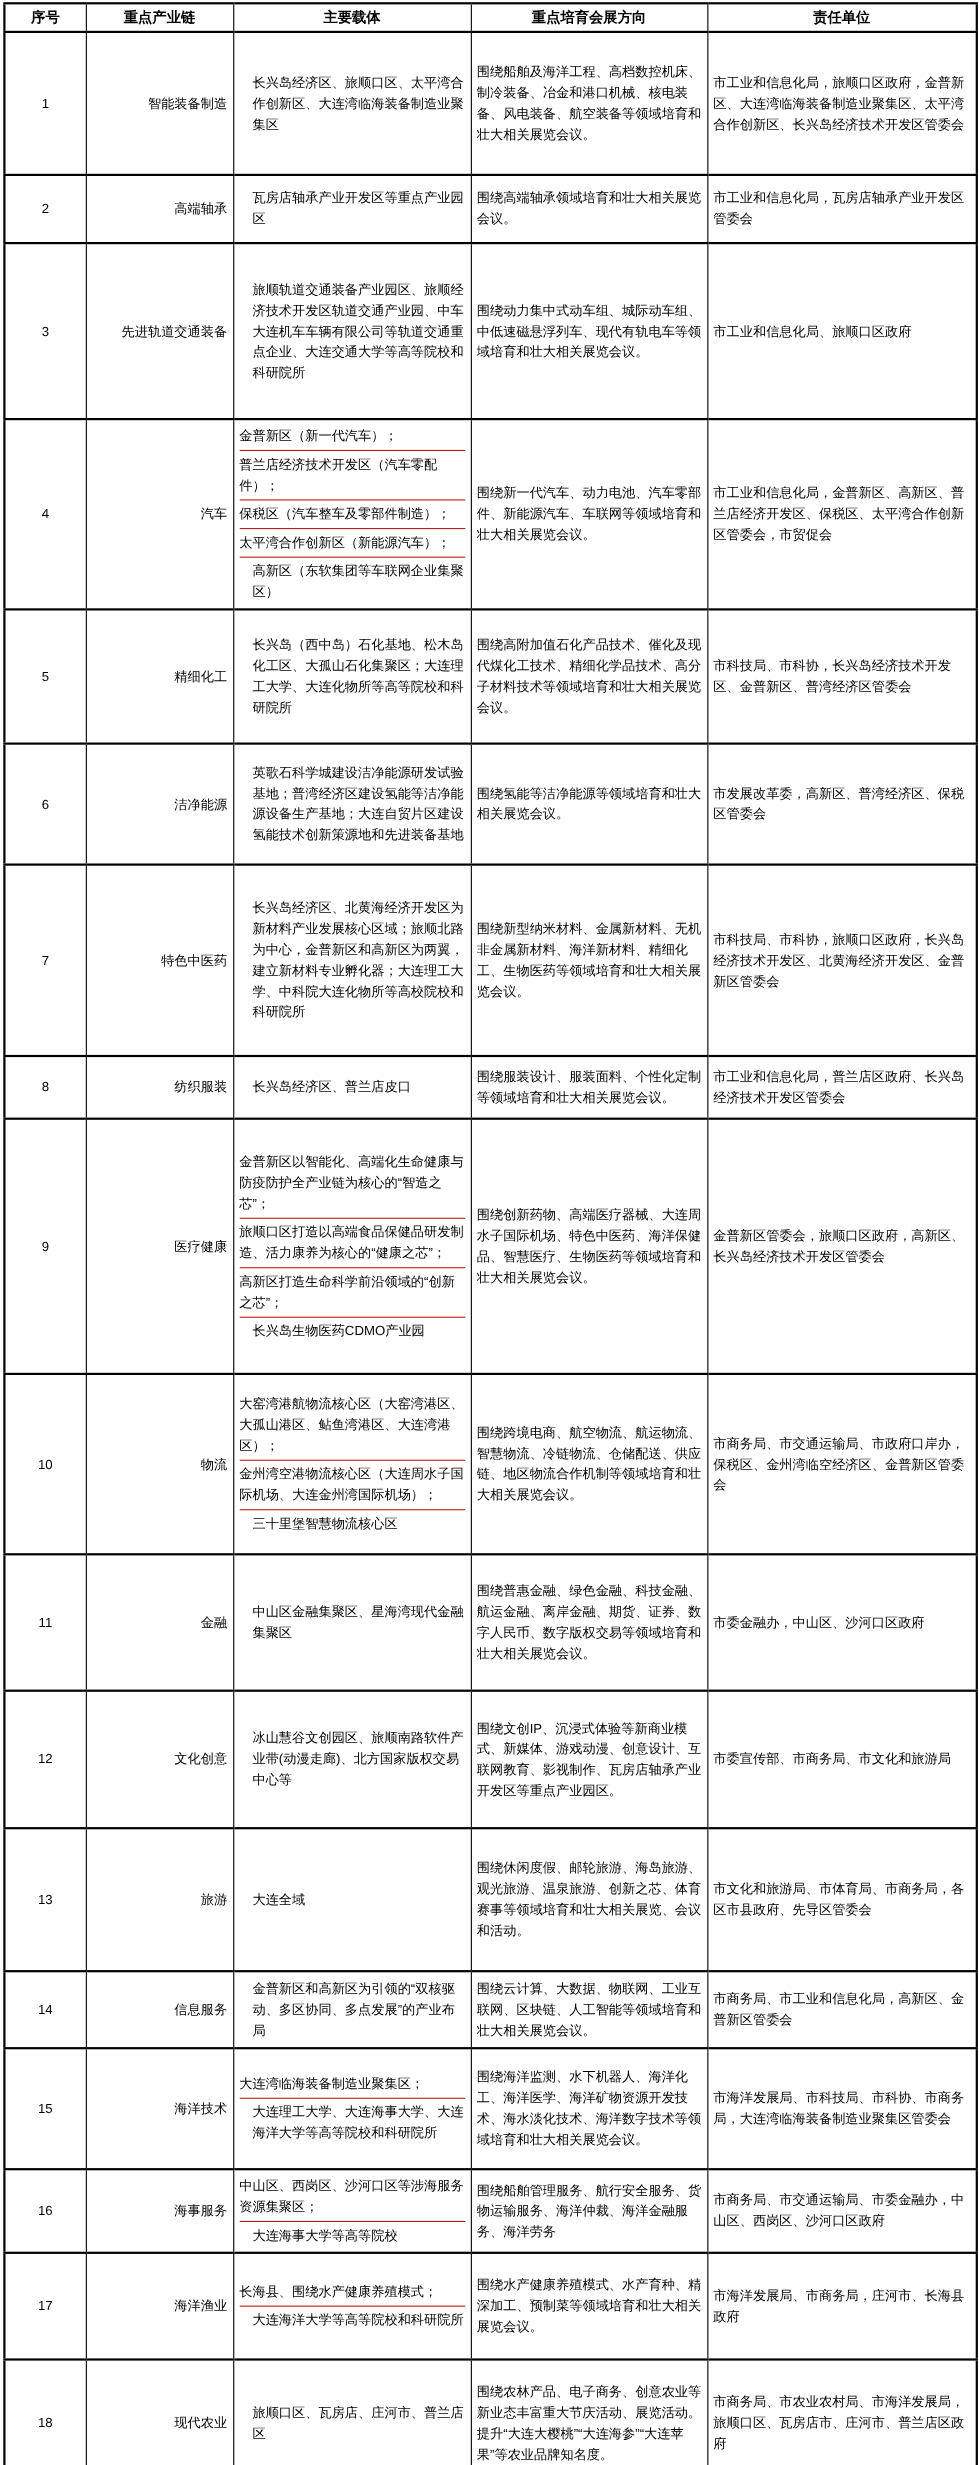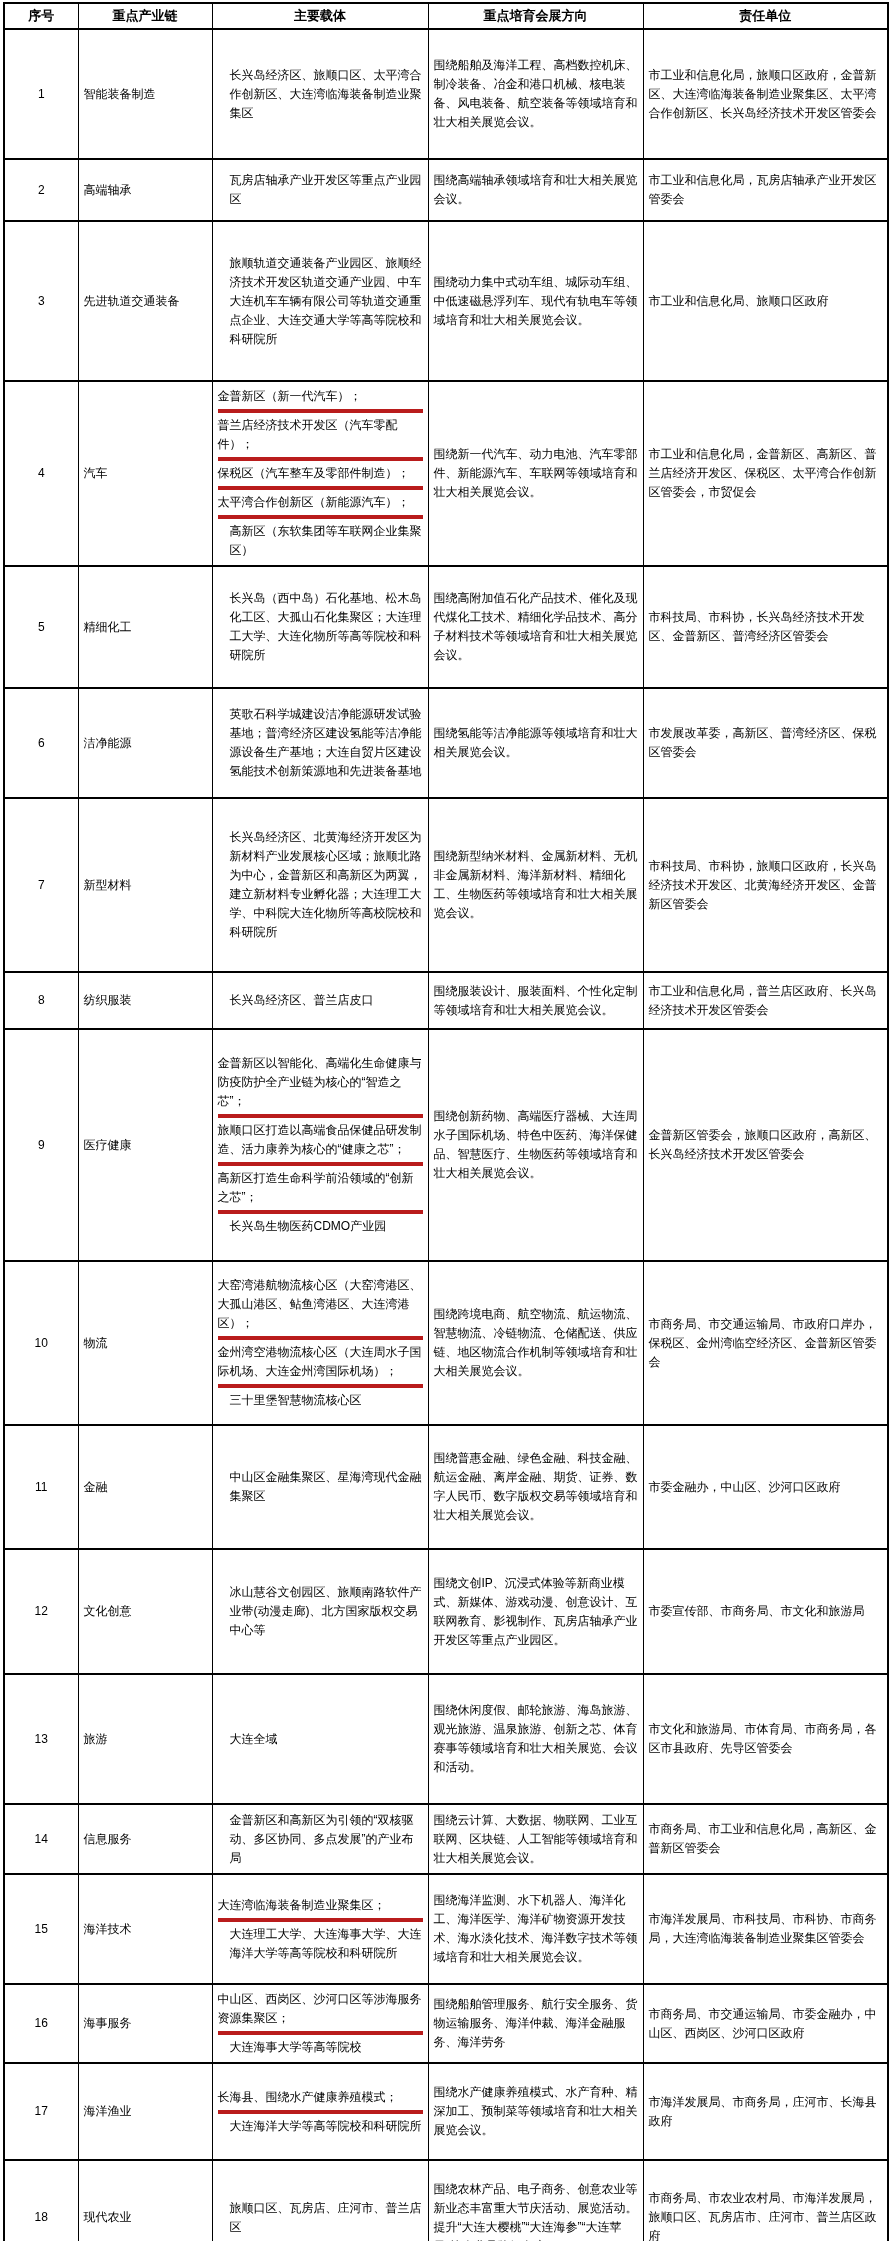--- a/index.html
+++ b/index.html
@@ -33,23 +33,23 @@
     border-top:2px solid #000;
     border-bottom:2px solid #000;
     font-size:12px;
     line-height:19px;
     vertical-align:middle;
     padding:2px 5px;
     word-break:break-all;
     overflow:hidden;
   }
   td.cell-no { text-align:center; font-size:13px; font-family:"Liberation Sans","DejaVu Sans",sans-serif; }
-  td.cell-chain { text-align:left;margin-top:16px; }
+  td.cell-chain { text-align:right;margin-top:16px; }
   td.cell-carriers { padding:0 5px; }
-  .carrier-item { padding:3px 0; border-bottom:4px solid #b91c1c; }
+  .carrier-item { padding:3px 0; border-bottom:1px solid #b91c1c; }
   .carrier-item:last-child { border-bottom:none;margin-left:12px; }
 </style>
 </head>
 <body>
 
 <div class="tbl-wrap">
   <table class="industry">
     <colgroup>
       <col class="c-no">
         <col class="c-chain">
@@ -120,21 +120,21 @@
           <td class="cell-no">6</td>
           <td class="cell-chain">洁净能源</td>
           <td class="cell-carriers">
             <div class="carrier-item">英歌石科学城建设洁净能源研发试验基地；普湾经济区建设氢能等洁净能源设备生产基地；大连自贸片区建设氢能技术创新策源地和先进装备基地</div>
           </td>
           <td class="cell-direction">围绕氢能等洁净能源等领域培育和壮大相关展览会议。</td>
           <td class="cell-responsible">市发展改革委，高新区、普湾经济区、保税区管委会</td>
         </tr>
         <tr style="height: 174px;">
           <td class="cell-no">7</td>
-          <td class="cell-chain">新型材料</td>
+          <td class="cell-chain">特色中医药</td>
           <td class="cell-carriers">
             <div class="carrier-item">长兴岛经济区、北黄海经济开发区为新材料产业发展核心区域；旅顺北路为中心，金普新区和高新区为两翼，建立新材料专业孵化器；大连理工大学、中科院大连化物所等高校院校和科研院所</div>
           </td>
           <td class="cell-direction">围绕新型纳米材料、金属新材料、无机非金属新材料、海洋新材料、精细化工、生物医药等领域培育和壮大相关展览会议。</td>
           <td class="cell-responsible">市科技局、市科协，旅顺口区政府，长兴岛经济技术开发区、北黄海经济开发区、金普新区管委会</td>
         </tr>
         <tr style="height: 57px;">
           <td class="cell-no">8</td>
           <td class="cell-chain">纺织服装</td>
           <td class="cell-carriers">

